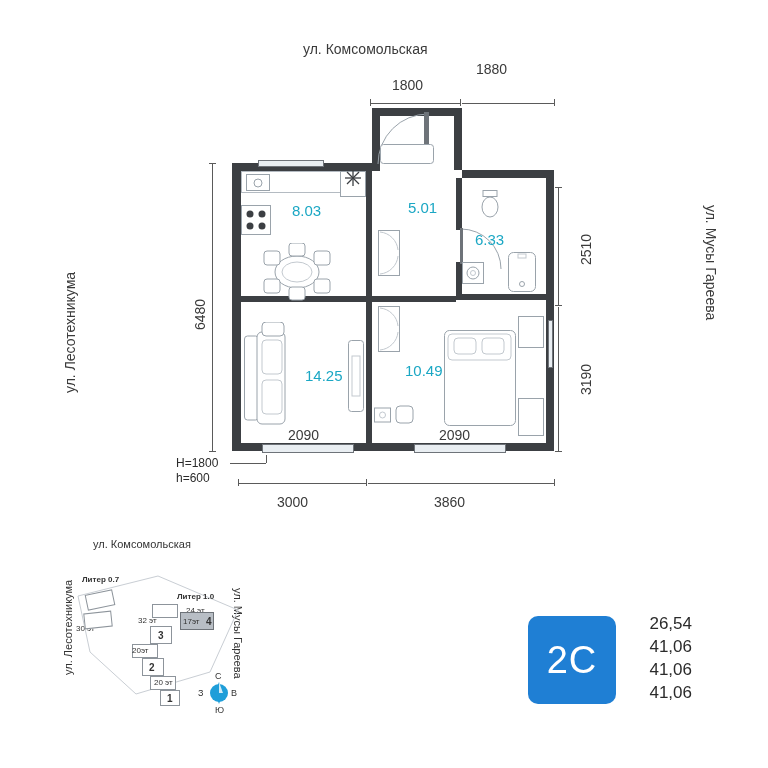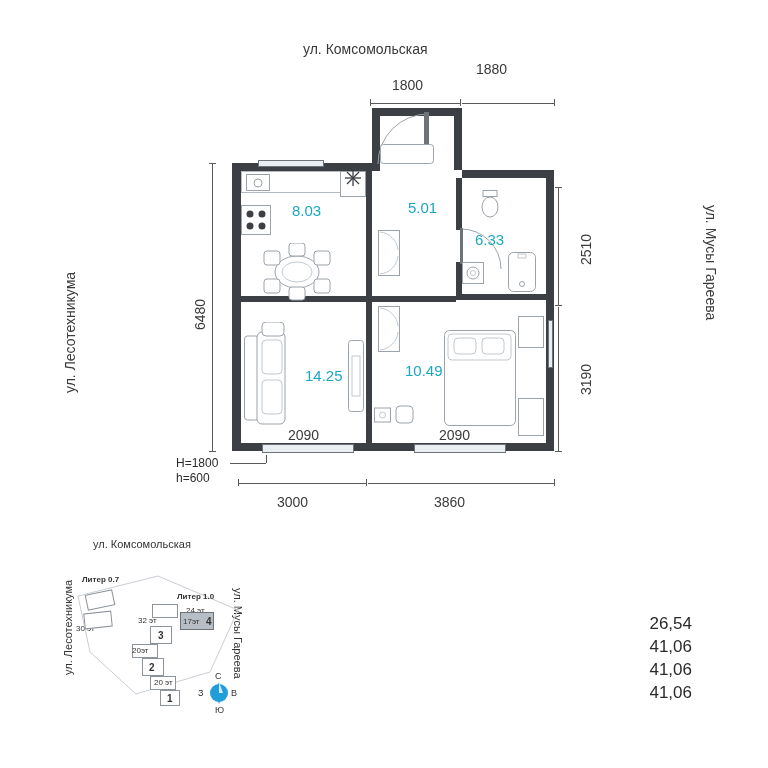--- a/index.html
+++ b/index.html
@@ -336,20 +336,23 @@
     <circle cx="8.5" cy="11" r="3" fill="none" stroke="#c3c9cf"></circle>
     <rect x="22" y="2" width="17" height="17" rx="4" fill="#fff" stroke="#9aa3ab"></rect>
   </svg>
 
   <svg class="abs" style="left:378px; top:306px;" width="22" height="46">
     <rect x="0.5" y="0.5" width="21" height="45" fill="#fff" stroke="#9aa3ab"></rect>
     <path d="M2,2 A20,20 0 0 1 20,20" fill="none" stroke="#c3c9cf"></path>
     <path d="M2,44 A20,20 0 0 0 20,26" fill="none" stroke="#c3c9cf"></path>
   </svg>
 
+  <div class="abs badge" style="left:528px; top:616px;">
+    <span>2С</span>
+  </div>
   <div class="abs badge-list" style="left:600px; top:612px; width:92px;">
     <div>26,54</div>
     <div>41,06</div>
     <div>41,06</div>
     <div>41,06</div>
   </div>
 
   <div class="abs sm-street" style="left:93px; top:538px;">ул. Комсомольская</div>
   <div class="abs sm-street rot-left" style="left:62px; top:675px; font-size:11px;">ул. Лесотехникума</div>
   <div class="abs sm-street rot-right" style="left:244px; top:588px; font-size:11px;">ул. Мусы Гареева</div>

